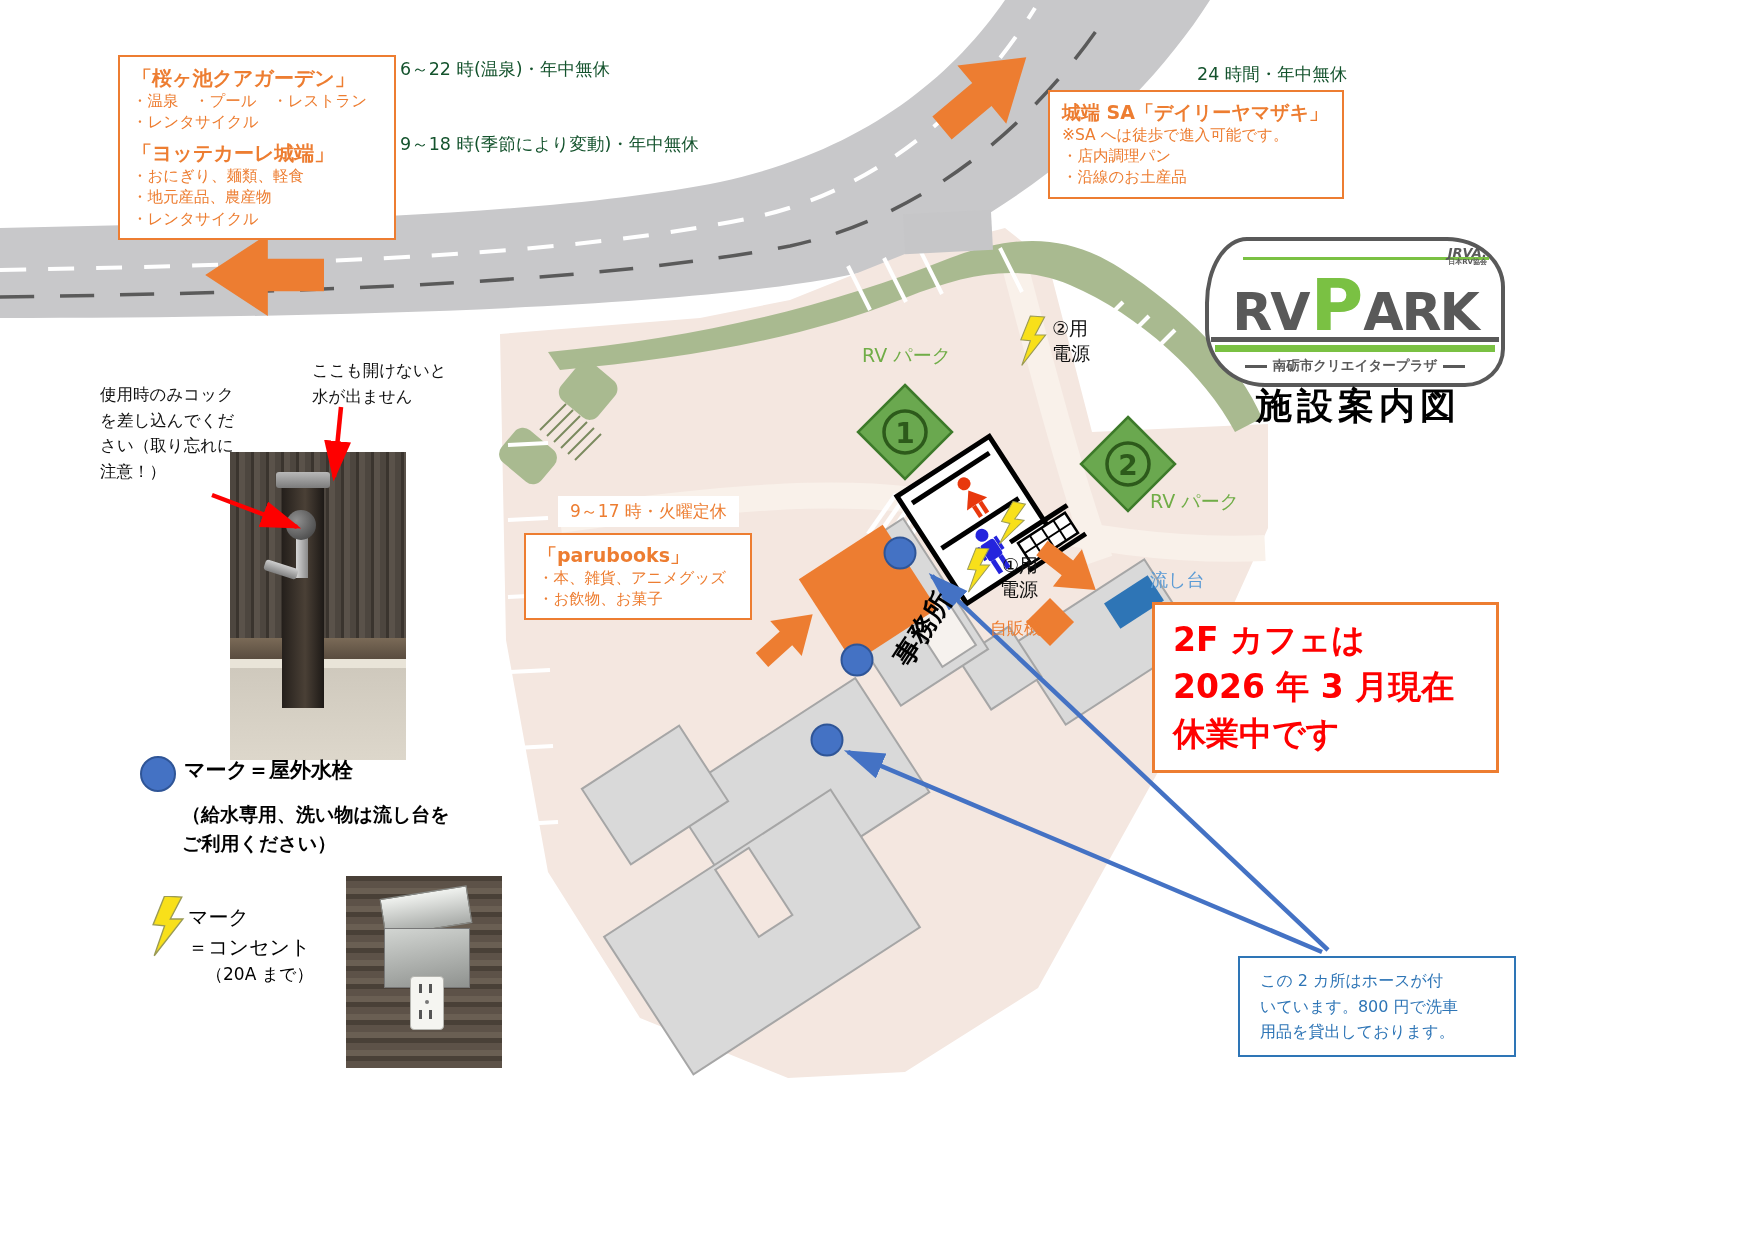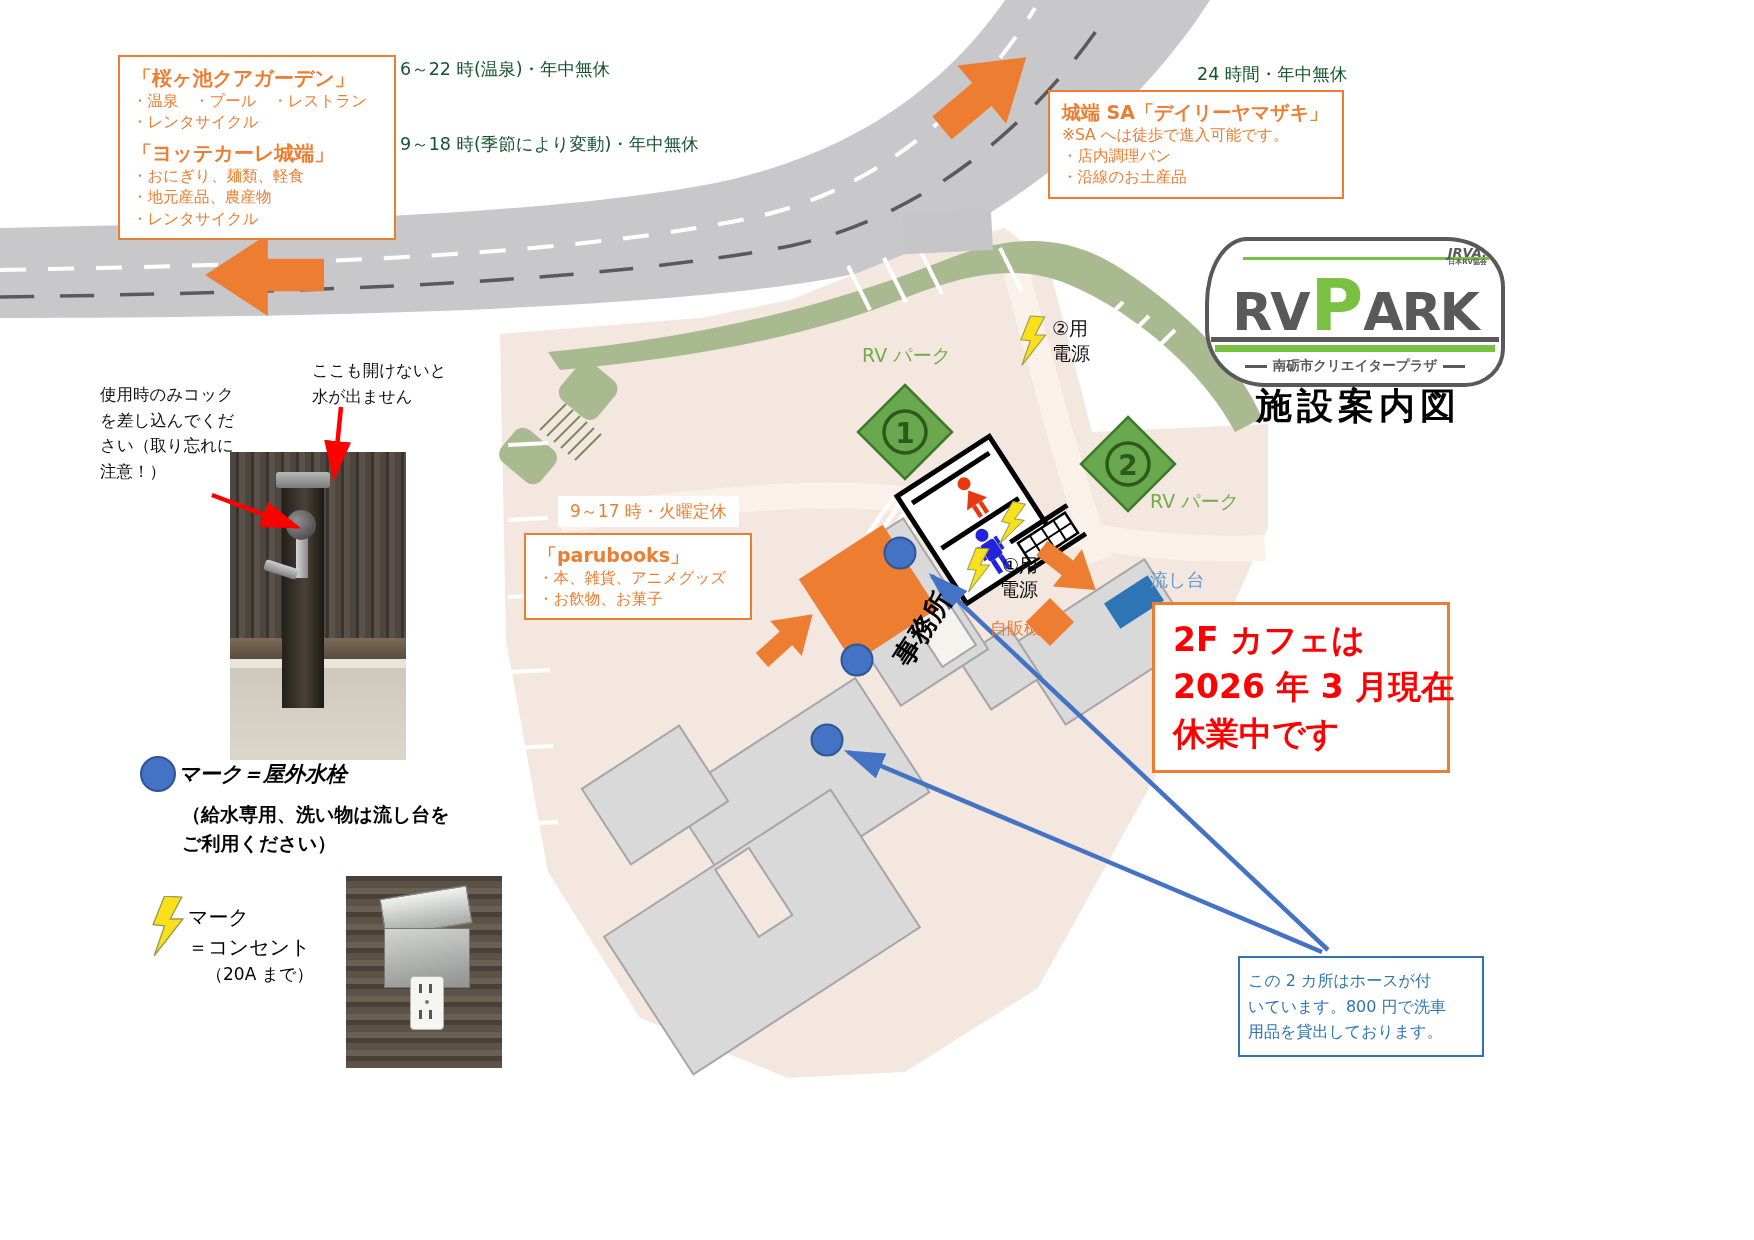--- a/index.html
+++ b/index.html
@@ -68,29 +68,29 @@
   .photo-outlet .screw{position:absolute;left:14px;top:23px;width:4px;height:4px;border-radius:50%;background:#777;}
 
   
   .maphours{left:558px;top:496px;background:#fff;padding:4px 12px;color:#ed7d31;font-size:17px;white-space:nowrap;}
 
   
   .parubox{left:524px;top:533px;width:228px;}
   .parubox .ttl{font-size:19px;}
 
   
-  .closure{left:1152px;top:602px;width:298px;border:3px solid #ed7d31;background:#fff;
+  .closure{left:1152px;top:602px;width:347px;border:3px solid #ed7d31;background:#fff;
      padding:12px 18px;box-sizing:border-box;}
   .closure div{color:#ff0000;font-weight:bold;font-size:33px;line-height:1.42;white-space:nowrap;}
-  .hosebox{left:1238px;top:956px;width:246px;border:2px solid #2e75b6;background:#fff;
-     padding:10px 8px;box-sizing:border-box;}
+  .hosebox{left:1238px;top:956px;width:278px;border:2px solid #2e75b6;background:#fff;
+     padding:10px 20px;box-sizing:border-box;}
   .hosebox div{color:#2e75b6;font-size:16px;line-height:1.6;white-space:nowrap;}
 
   
-  .legend-water{left:140px;top:756px;display:flex;align-items:center;gap:2px;font-style:italic;}
+  .legend-water{left:140px;top:756px;display:flex;align-items:flex-start;gap:8px;}
   .legend-water .dot{width:32px;height:32px;border-radius:50%;background:#4472c4;border:2px solid #2f5597;}
   .legend-water .lab{font-size:21px;font-weight:bold;color:#000;}
   .legend-water-sub{left:182px;top:800px;font-size:19px;font-weight:bold;color:#000;line-height:1.55;}
   .legend-outlet-text{left:188px;top:902px;font-size:20px;font-weight:normal;color:#000;line-height:1.5;}
   .legend-outlet-text .amp{font-size:17px;padding-left:18px;}
 </style>
 </head>
 <body>
 
 <div class="canvas">

